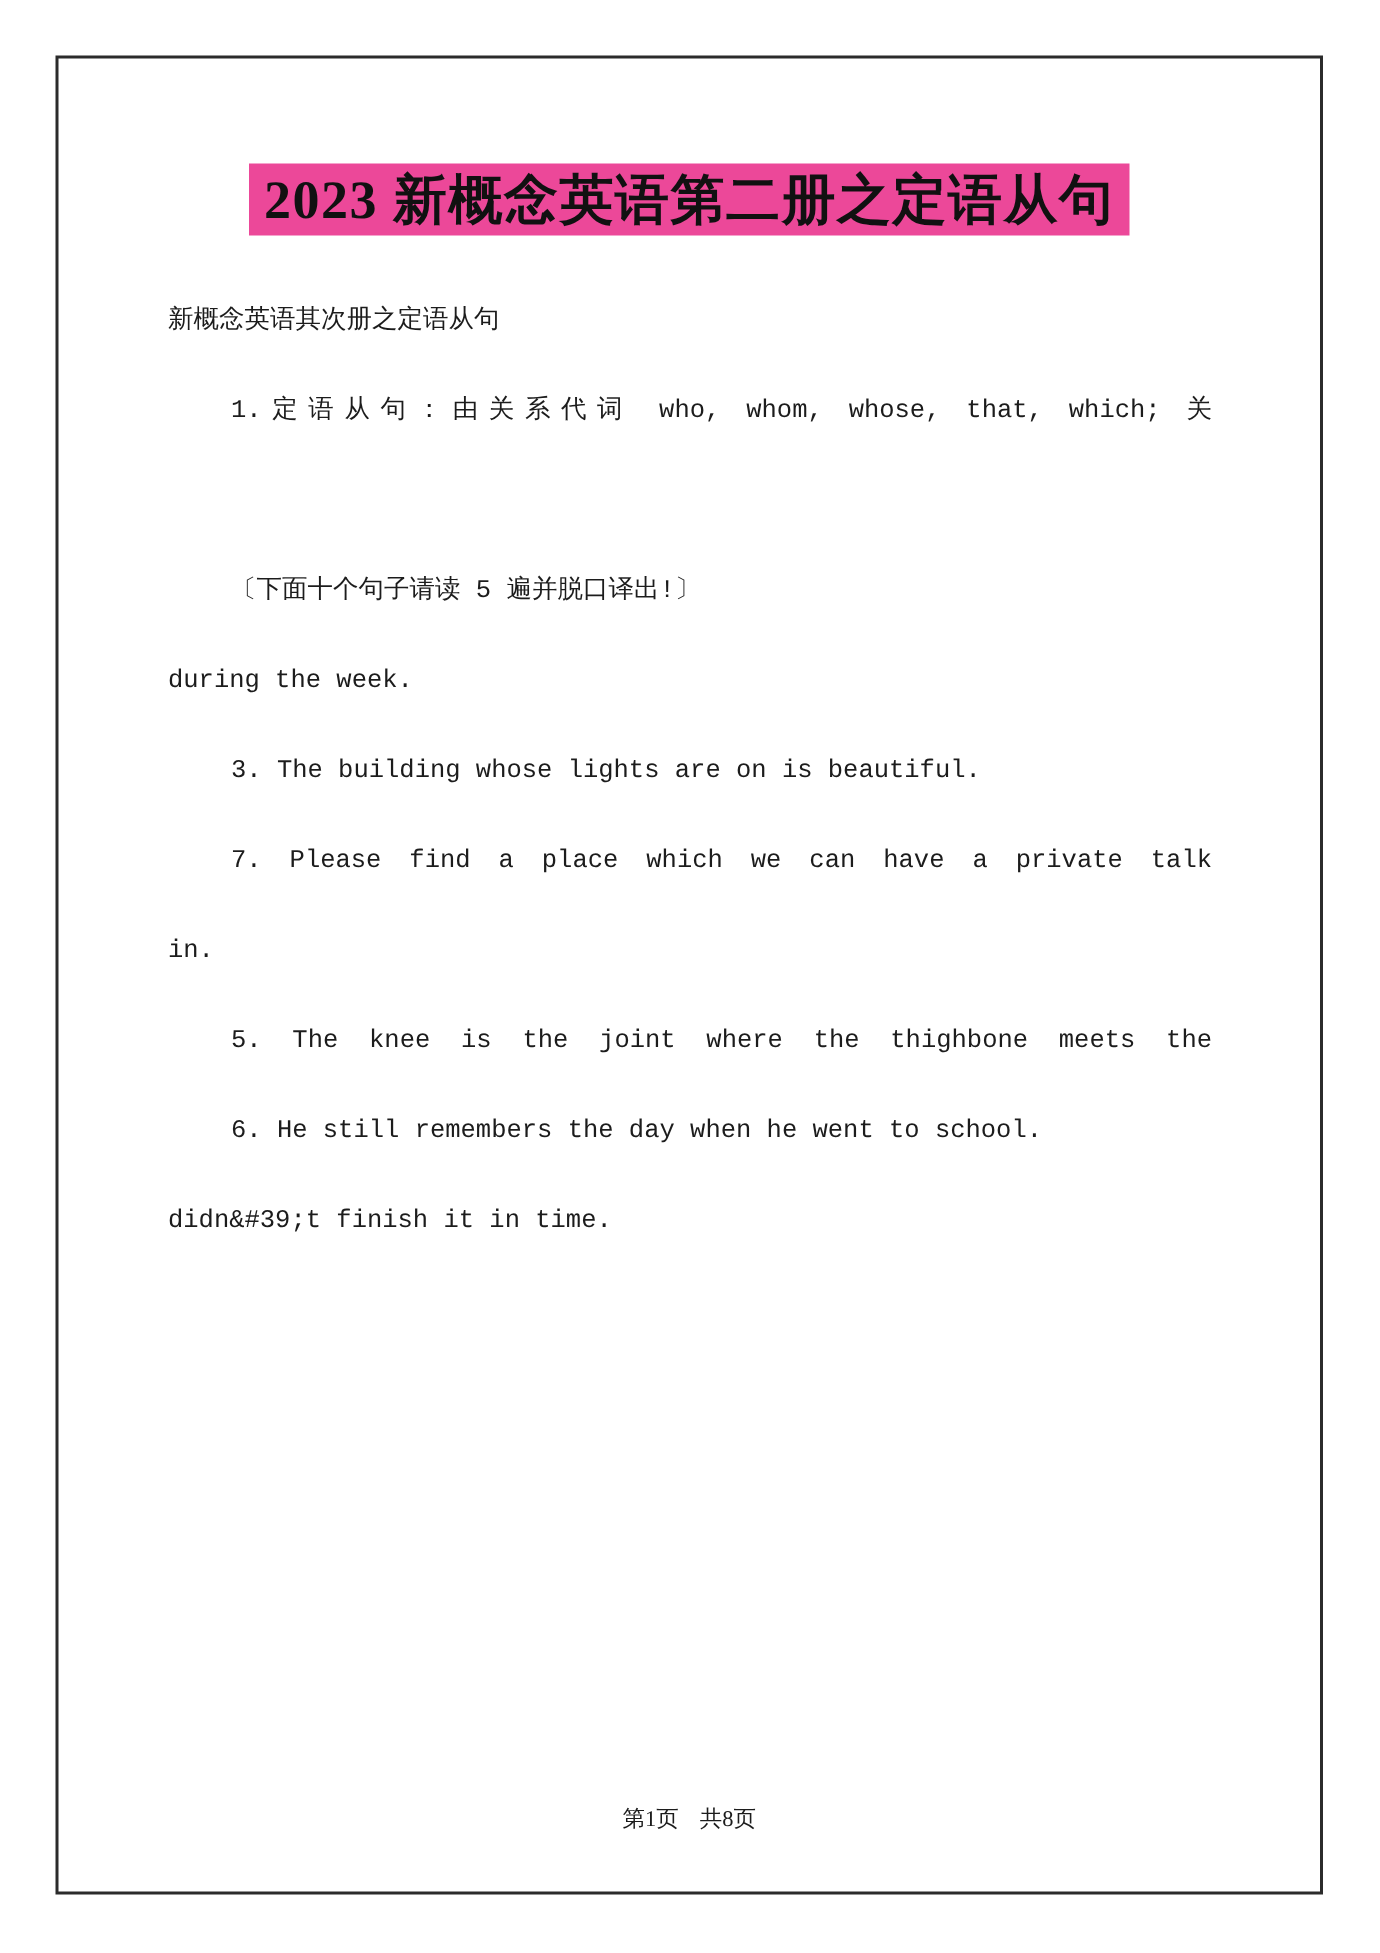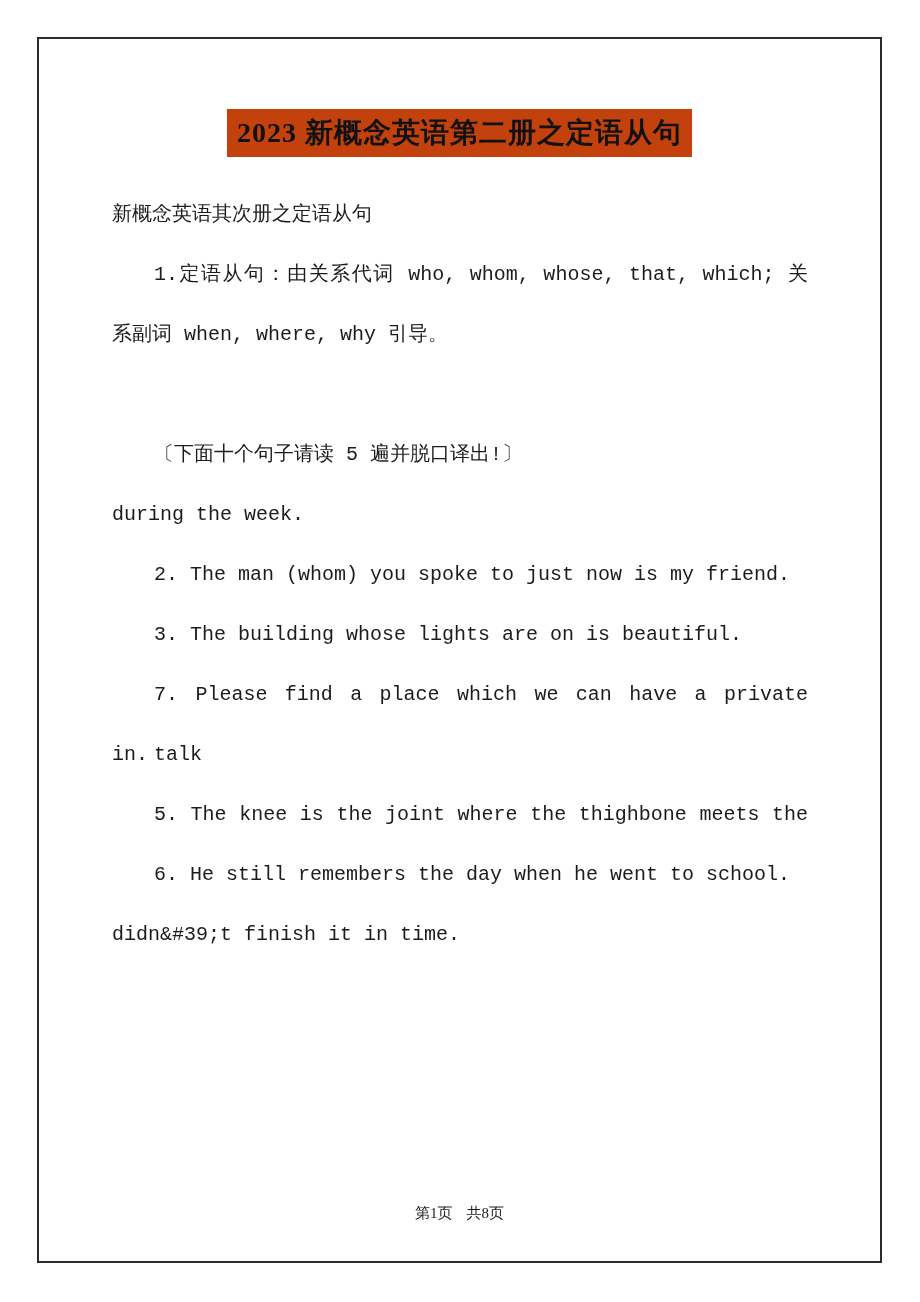--- a/index.html
+++ b/index.html
@@ -27,40 +27,40 @@
   }
   .title-row {
     position: absolute;
     left: 37px;
     top: 109px;
     width: 845px;
     text-align: center;
   }
   .title-highlight {
     display: inline-block;
-    background: #c2410c;
+    background: #ec4899;
     padding: 0 10px;
     font-family: "Liberation Serif", "DejaVu Serif", serif;
     font-weight: bold;
-    font-size: 28px;
+    font-size: 36px;
     line-height: 48px;
     letter-spacing: 1px;
     color: #111111;
     white-space: nowrap;
   }
   .content {
     position: absolute;
     left: 112px;
     top: 185px;
     width: 696px;
   }
   .line {
     height: 60px;
     line-height: 60px;
-    font-size: 20px;
+    font-size: 17px;
     white-space: nowrap;
     overflow: visible;
   }
   .line.indent {
     padding-left: 42px;
   }
   .line.stretch {
     white-space: normal;
     text-align: justify;
     text-align-last: justify;
@@ -86,25 +86,23 @@
 
 <div class="page-border"></div>
 
 <div class="title-row">
   <span class="title-highlight">2023 新概念英语第二册之定语从句</span>
 </div>
 
 <div class="content">
   <div class="line">新概念英语其次册之定语从句</div>
   <div class="line indent stretch">1.定语从句：由关系代词 who, whom, whose, that, which; 关</div>
-  <div class="line">系副词 when, where, why 引导。</div>
   <div class="line"></div>
   <div class="line indent">〔下面十个句子请读 5 遍并脱口译出!〕</div>
   <div class="line">during the week.</div>
-  <div class="line indent">2. The man (whom) you spoke to just now is my friend.</div>
   <div class="line indent">3. The building whose lights are on is beautiful.</div>
   <div class="line indent stretch">7. Please find a place which we can have a private talk</div>
   <div class="line">in.</div>
   <div class="line indent stretch">5. The knee is the joint where the thighbone meets the</div>
   <div class="line indent">6. He still remembers the day when he went to school.</div>
   <div class="line">didn&amp;#39;t finish it in time.</div>
 </div>
 
 <div class="footer">
   <span class="current">第1页</span><span class="total">共8页</span>

